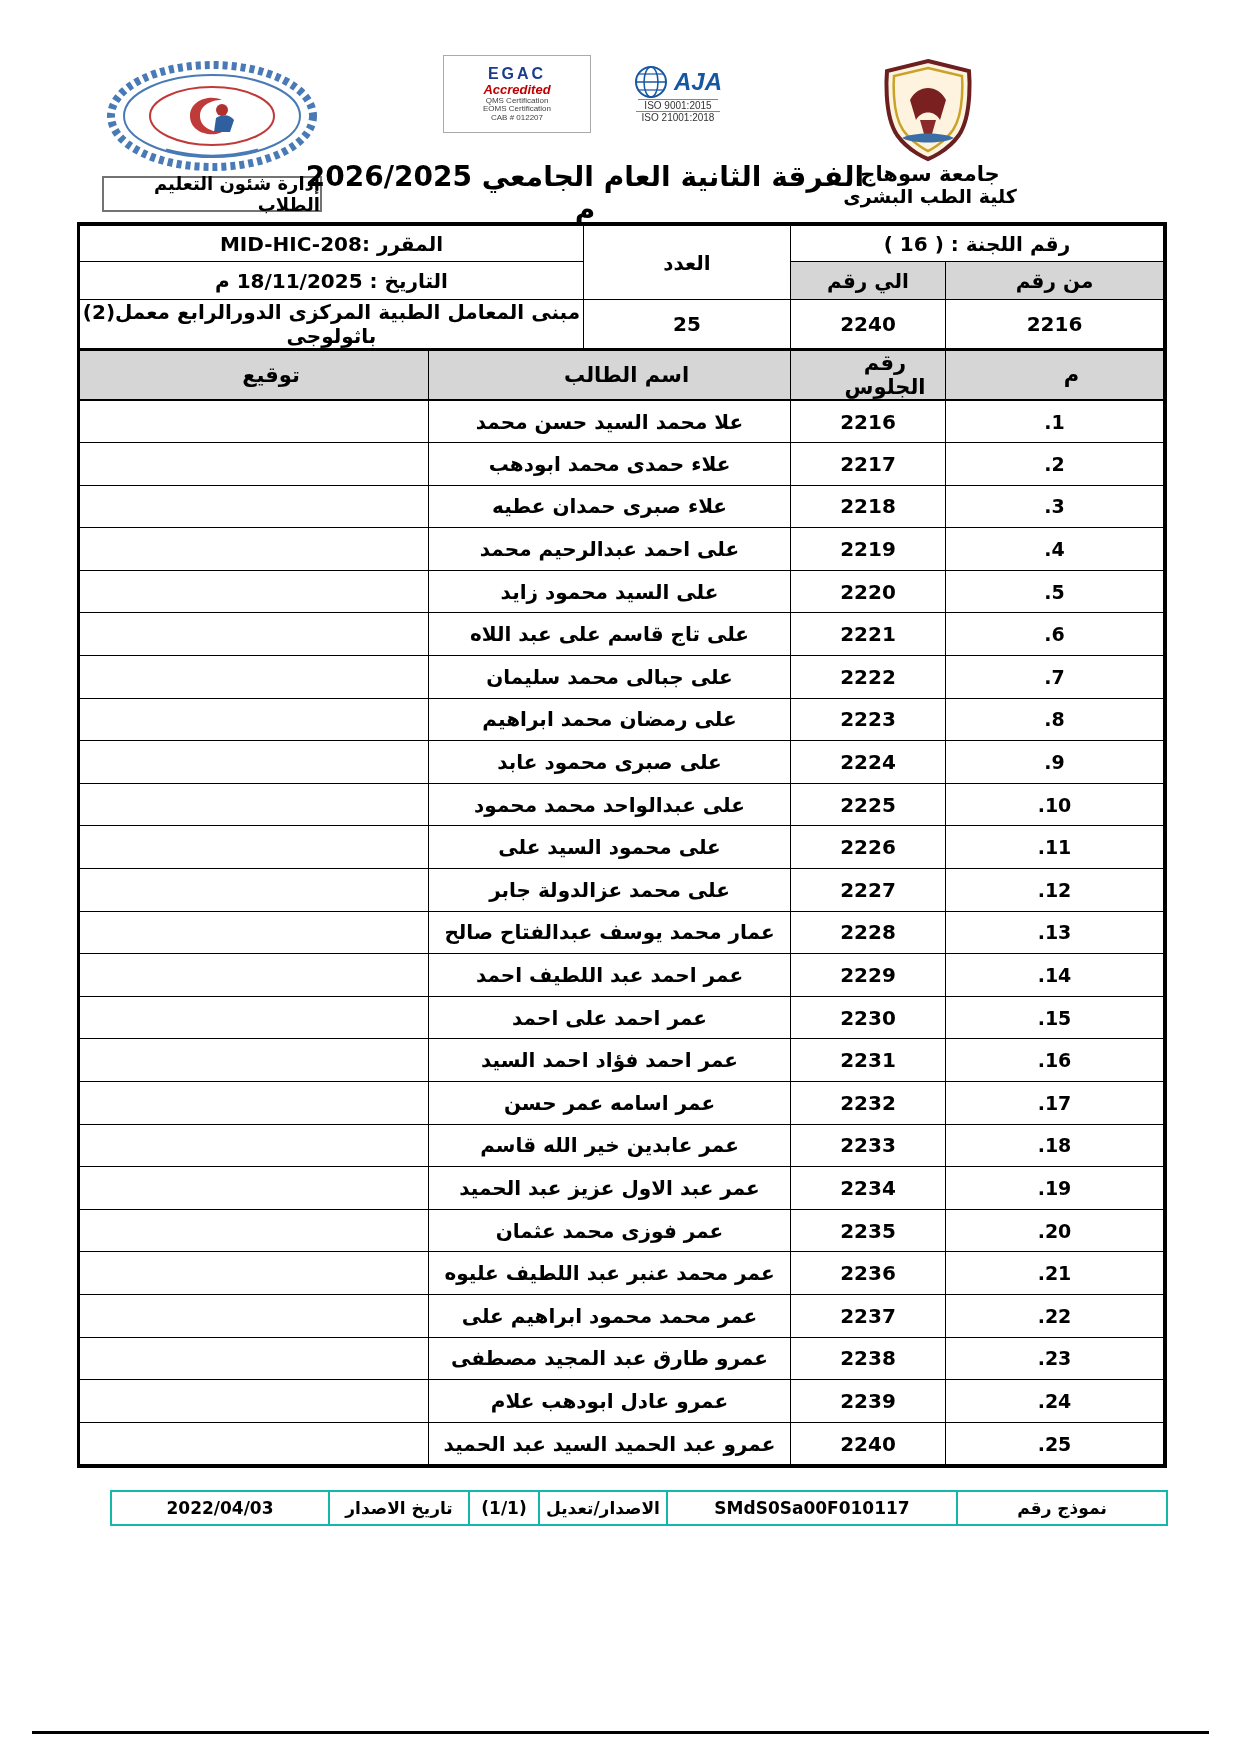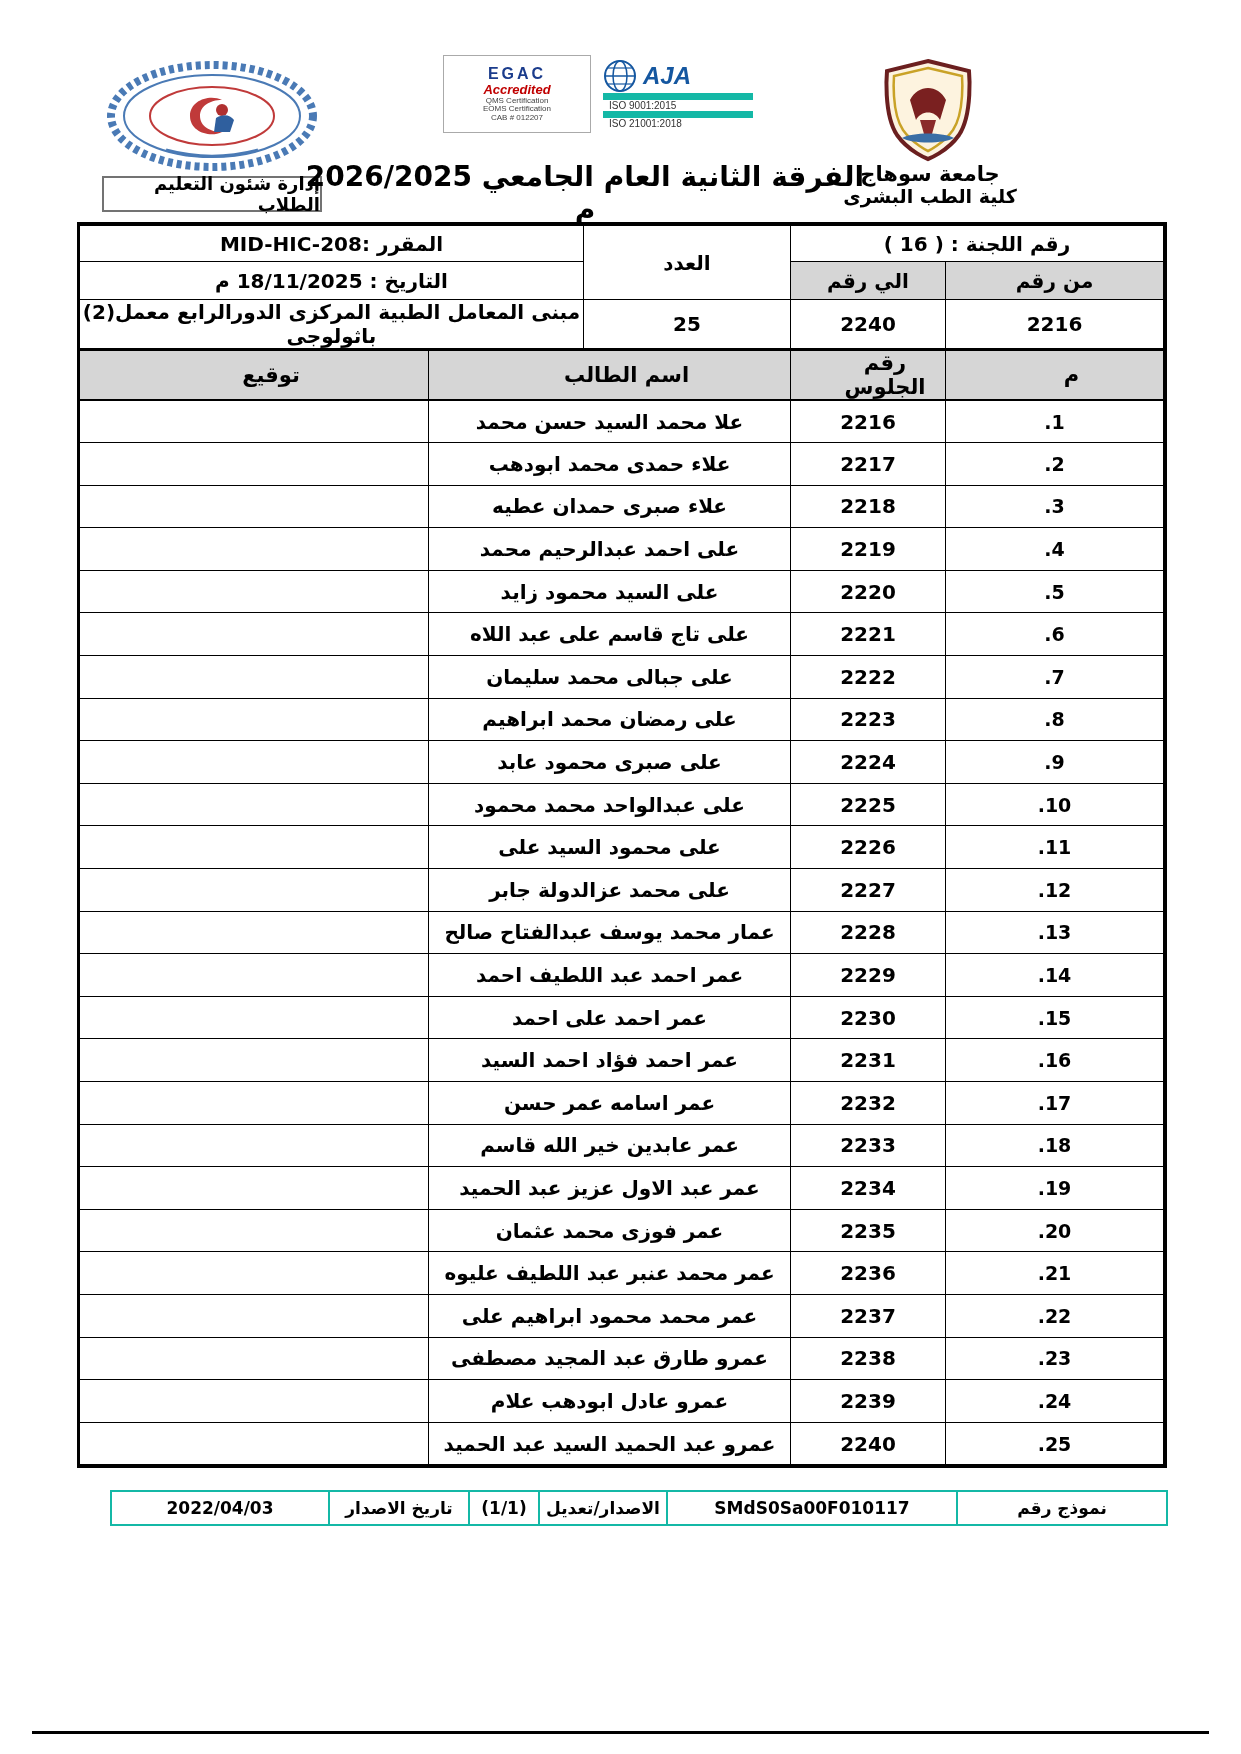--- a/index.html
+++ b/index.html
@@ -29,26 +29,26 @@
            display:flex; gap:12px; direction:ltr; }
   .egac {
     width:148px; height:78px; border:1px solid #aaa; background:#fff;
     display:flex; flex-direction:column; align-items:center; justify-content:center;
     font-family:"Liberation Sans", sans-serif; line-height:1.05; padding:10px;
   }
   .egac-name { color:#1b3c8c; font-weight:bold; font-size:16px; letter-spacing:3px; }
   .egac-acc  { color:#c00000; font-weight:bold; font-style:italic; font-size:13px; }
   .egac-line { color:#444; font-size:8px; }
   .aja {
-    width:150px; height:78px; display:flex; flex-direction:column; 
+    width:150px; height:78px; display:flex; flex-direction:column; align-items:center;
     justify-content:center; font-family:"Liberation Sans", sans-serif; line-height:1.1;
   }
   .aja-top { display:flex; align-items:center; gap:6px; }
   .aja-name { color:#1557a0; font-weight:bold; font-size:24px; font-style:italic; }
-  .aja-line { color:#333; font-size:10px; border-top:7px solid #14b8a6; padding:0 6px; }
+  .aja-line { color:#333; font-size:10px; border-top:1px solid #14b8a6; padding:0 6px; }
   .aja-line:first-of-type { border-top:none; }
 
   .title1 { position:absolute; left:350px; top:128px; width:470px; text-align:center;
             font-size:27px; font-weight:800; }
   .title2 { position:absolute; left:300px; top:160px; width:570px; text-align:center;
             font-size:28px; font-weight:800; }
 
   
   .main-box { position:absolute; left:77px; top:222px; width:1090px; border:3px solid #000; background:#fff; }
   table { border-collapse:collapse; width:100%; table-layout:fixed; }

